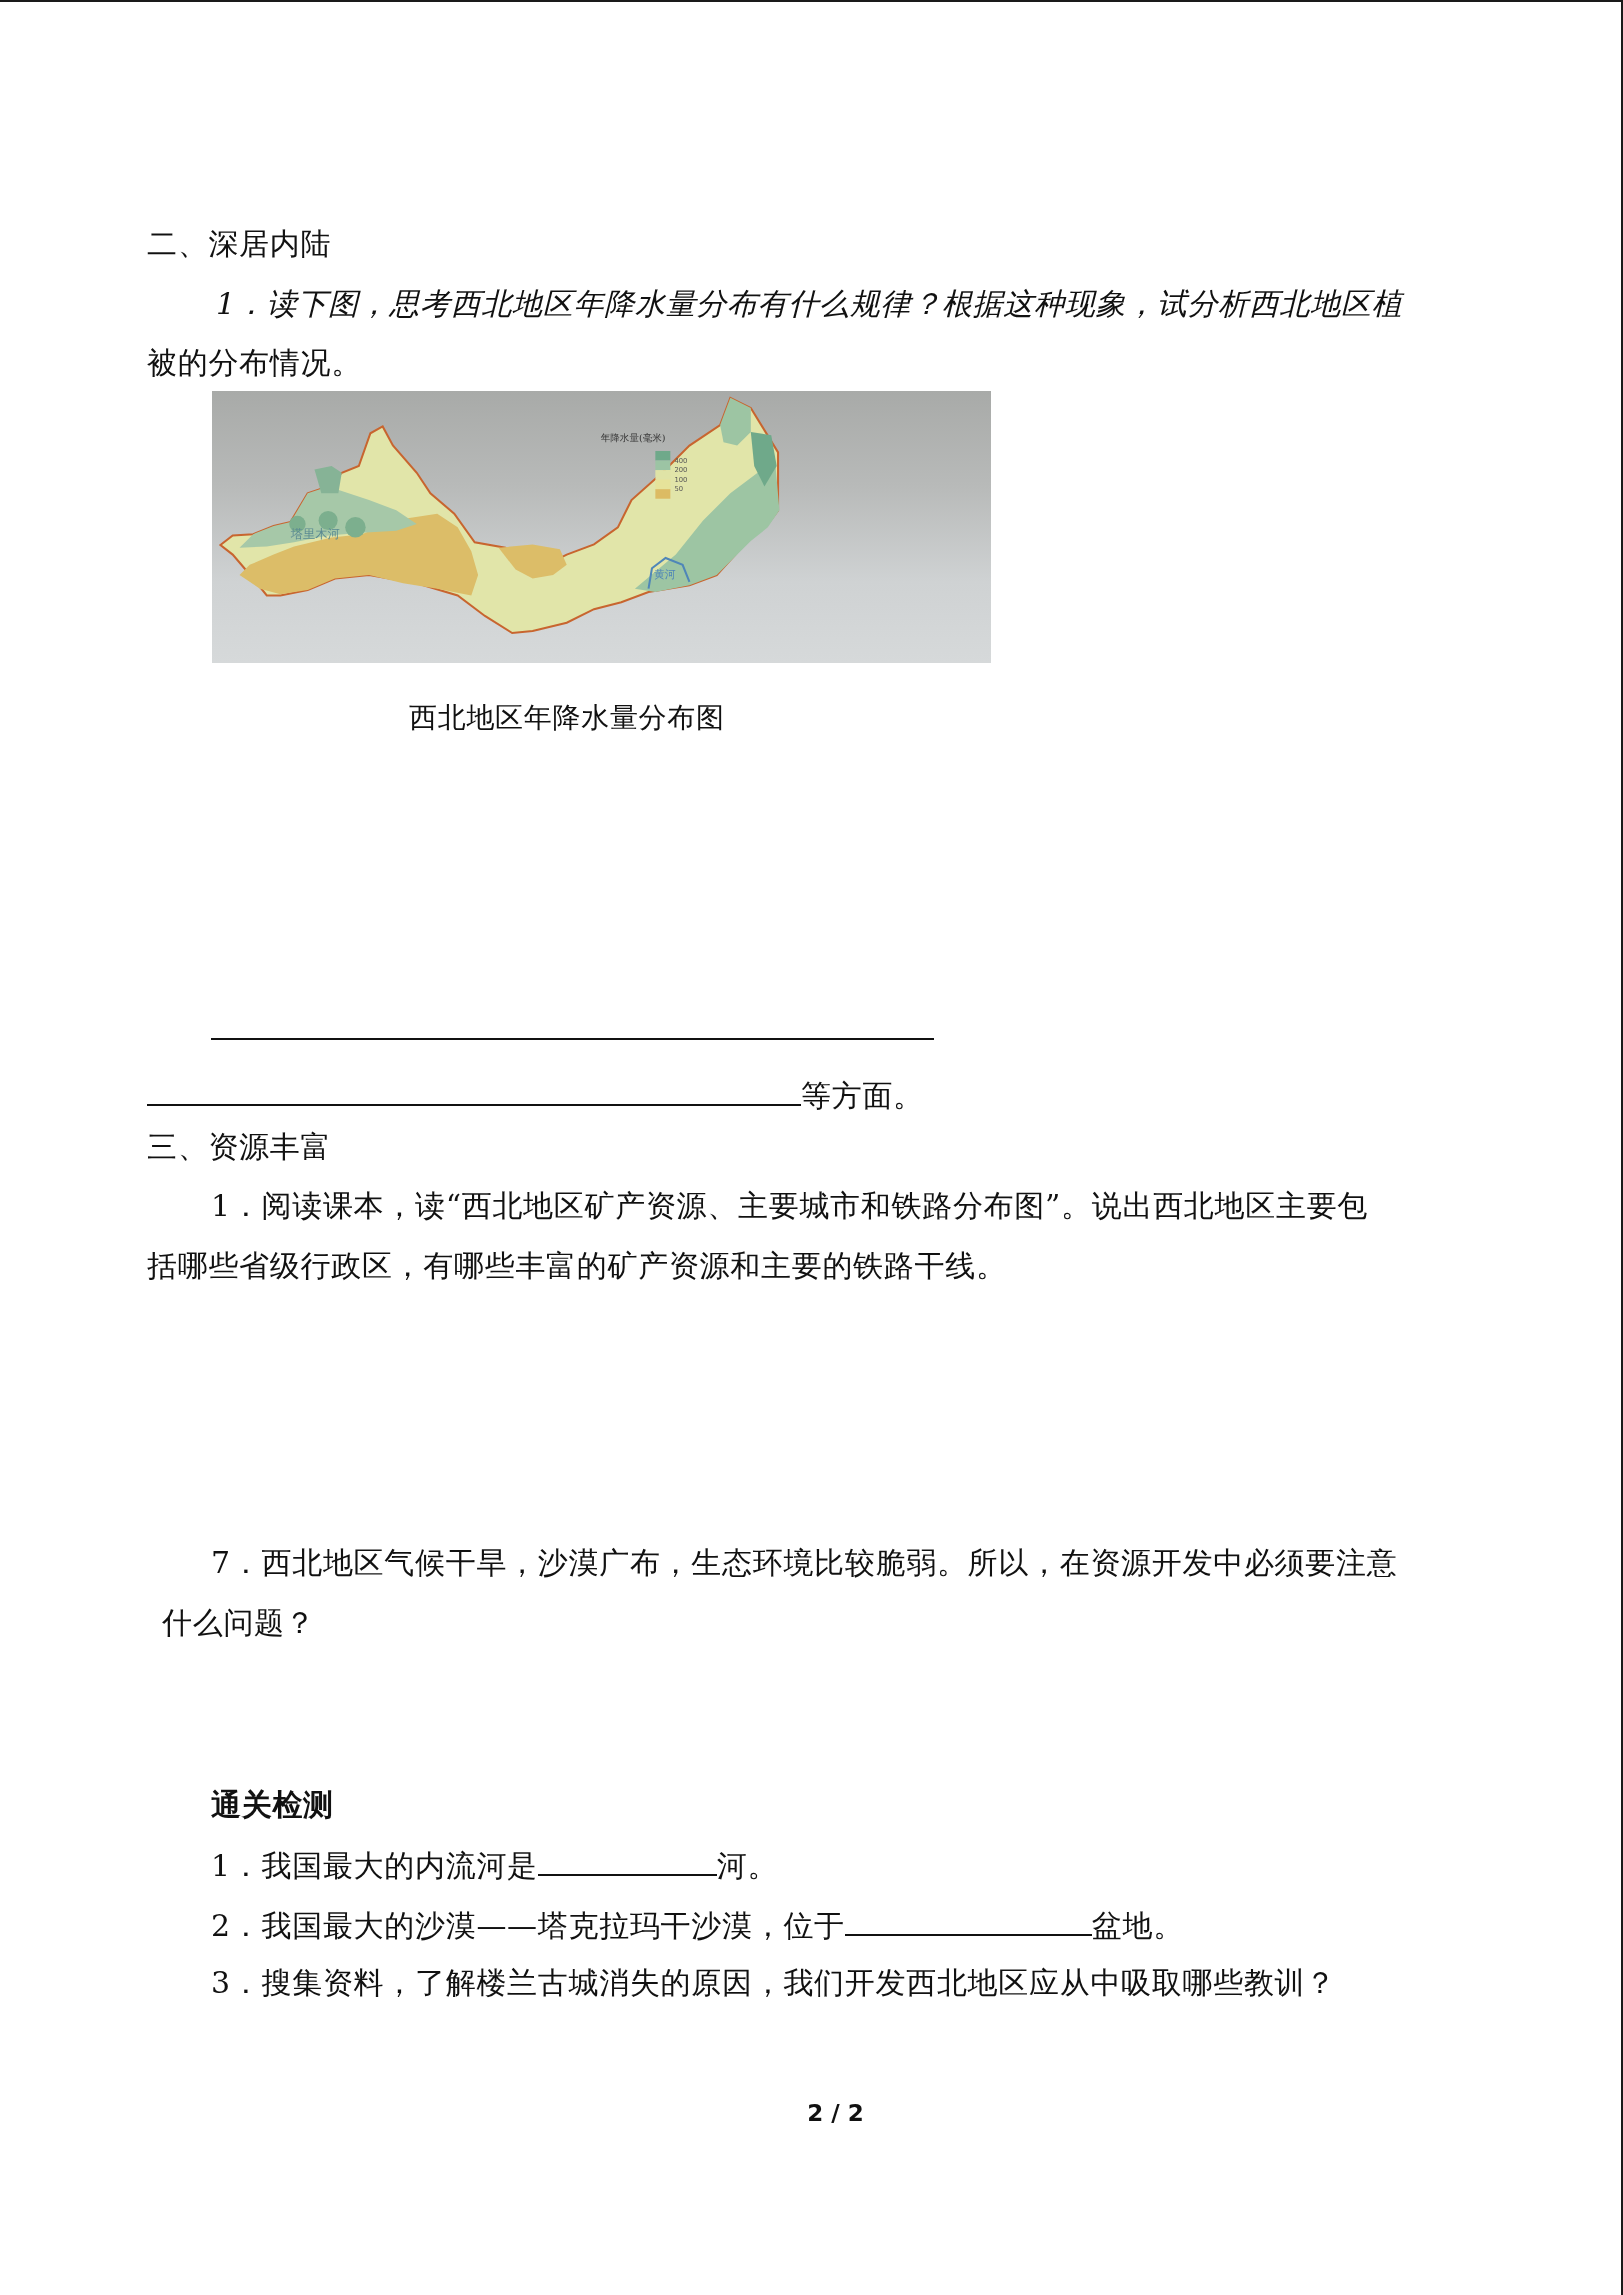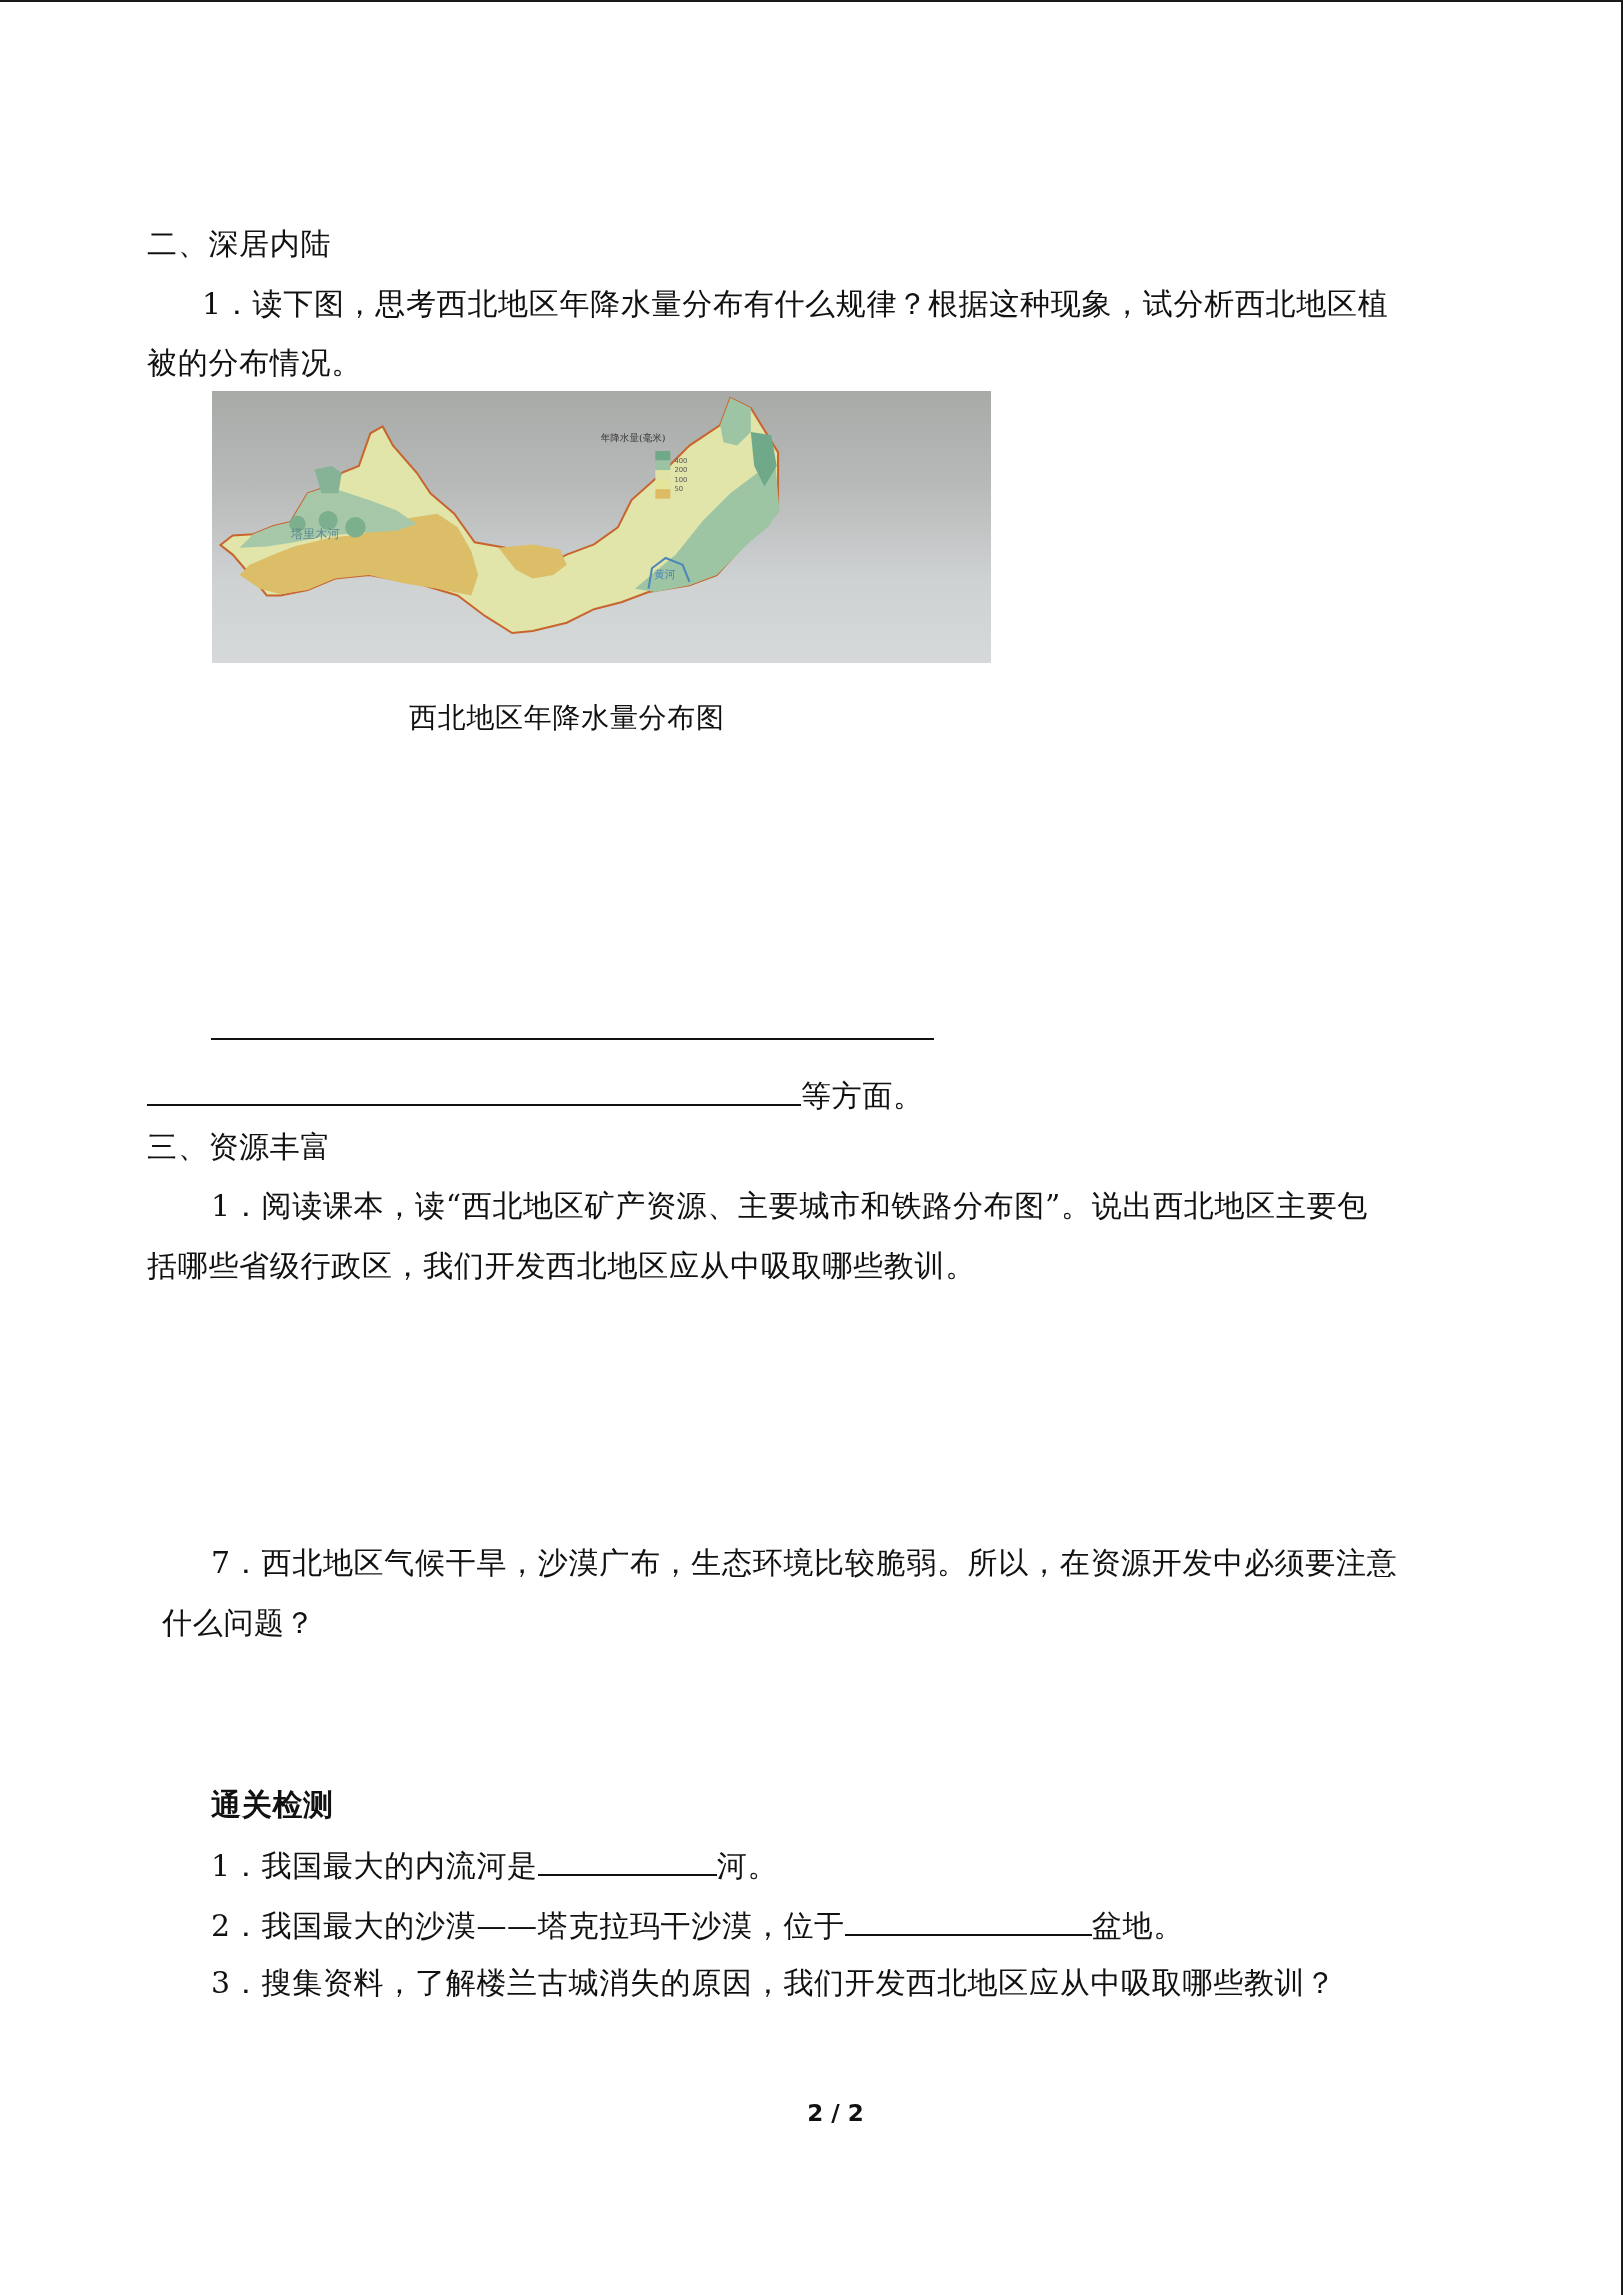--- a/index.html
+++ b/index.html
@@ -75,21 +75,21 @@
       font-family: "DejaVu Sans", "Liberation Sans", sans-serif;
       padding-left: 24px;
     }
   </style>
 </head>
 <body>
 
 <div class="page-frame"></div>
 
 <div class="line" style="left:147px; top:215px;">二、深居内陆</div>
-<div class="line" style="left:202px; top:275px;">1．读下图，思考西北地区年降水量分布有什么规律？根据这种现象，试分析西北地区植</div>
+<div class="line" style="left:216px; top:275px;font-style:italic;">1．读下图，思考西北地区年降水量分布有什么规律？根据这种现象，试分析西北地区植</div>
 <div class="line" style="left:147px; top:334px;">被的分布情况。</div>
 
 <div class="map-figure">
   <svg width="779" height="272" viewBox="0 0 1142 399" xmlns="http://www.w3.org/2000/svg">
 
     <path d="M12,226 L30,212 L60,210 L90,198 L115,192 L140,150 L170,140 L190,120 L215,110 L232,62 L250,52 L265,80 L300,120 L320,150 L355,180 L385,222 L430,230 L460,255 L490,255 L520,240 L560,225 L595,200 L615,160 L660,120 L700,80 L745,50 L760,10 L790,25 L830,90 L830,175 L815,195 L790,215 L740,270 L700,285 L640,295 L600,310 L560,320 L520,340 L470,352 L440,355 L400,330 L360,300 L300,282 L230,270 L180,275 L140,292 L100,300 L80,300 L60,275 L30,240 Z" fill="#e1e5a9" stroke="#c8652f" stroke-width="3"></path>
 
     <path d="M40,270 L55,255 L90,240 L120,228 L175,215 L220,210 L265,190 L330,180 L360,200 L380,235 L390,270 L380,300 L330,290 L280,282 L230,270 L180,275 L140,292 L100,298 L70,290 Z" fill="#dcbd68"></path>
 
     <path d="M420,230 L470,225 L510,232 L520,255 L500,270 L470,275 L445,262 Z" fill="#dcbd68"></path>
@@ -126,21 +126,21 @@
 
 <div class="line" style="left:211px; top:999px;">
   <span class="blank" style="width:723px;"></span>
 </div>
 <div class="line" style="left:147px; top:1065px;">
   <span class="blank" style="width:654px;"></span><span>等方面。</span>
 </div>
 
 <div class="line" style="left:147px; top:1118px;">三、资源丰富</div>
 <div class="line" style="left:211px; top:1177px;">1．阅读课本，读“西北地区矿产资源、主要城市和铁路分布图”。说出西北地区主要包</div>
-<div class="line" style="left:147px; top:1237px;">括哪些省级行政区，我们开发西北地区应从中吸取哪些教训。</div>
+<div class="line" style="left:147px; top:1237px;">括哪些省级行政区，有哪些丰富的矿产资源和主要的铁路干线。</div>
 
 <div class="line" style="left:211px; top:1534px;">7．西北地区气候干旱，沙漠广布，生态环境比较脆弱。所以，在资源开发中必须要注意</div>
 <div class="line" style="left:162px; top:1594px;">什么问题？</div>
 
 <div class="line bold" style="left:211px; top:1776px;">通关检测</div>
 <div class="line" style="left:211px; top:1835px;">
   <span>1．我国最大的内流河是</span><span class="blank" style="width:179px;"></span><span>河。</span>
 </div>
 <div class="line" style="left:211px; top:1895px;">
   <span>2．我国最大的沙漠——塔克拉玛干沙漠，位于</span><span class="blank" style="width:247px;"></span><span>盆地。</span>

